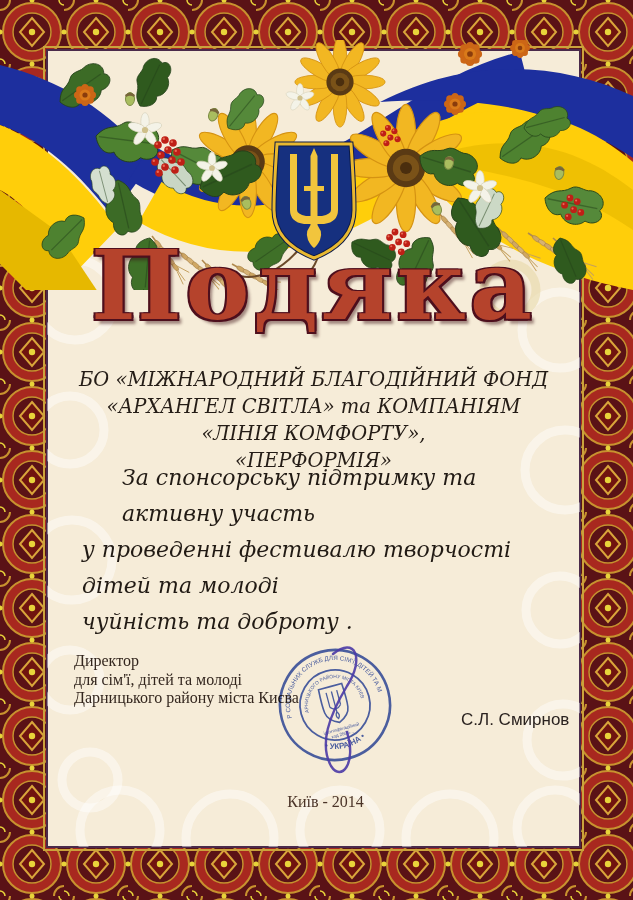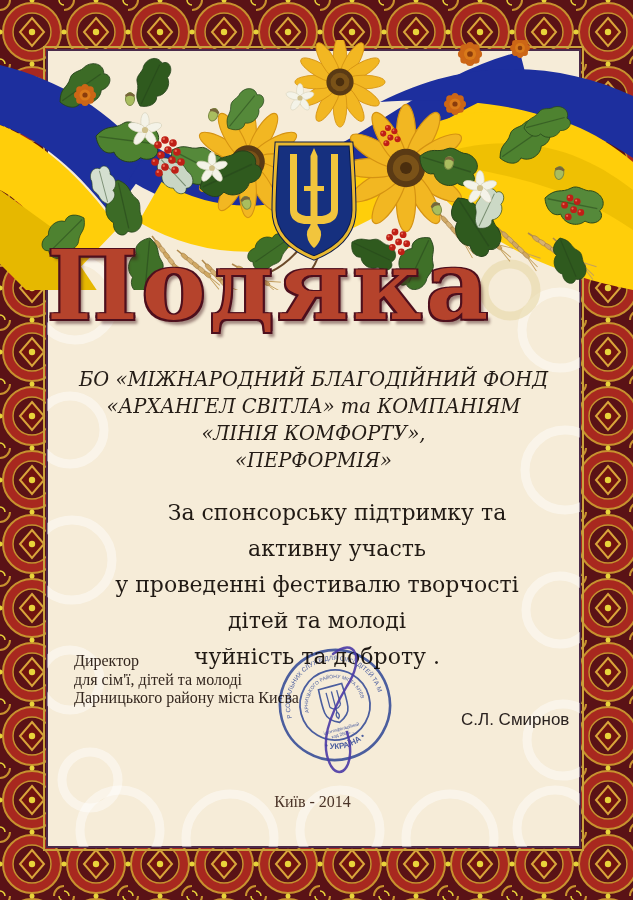--- a/index.html
+++ b/index.html
@@ -1,33 +1,33 @@
 <!DOCTYPE html>
 <html><head>
 <meta charset="utf-8">
 <style>
   html,body{margin:0;padding:0;background:#888;}
   .page{position:relative;width:633px;height:900px;margin:0 auto;overflow:hidden;
         font-family:"DejaVu Serif","Liberation Serif",serif;background:#5a1216;}
   .layer{position:absolute;left:0;top:0;}
-  .title{position:absolute;left:47px;top:236px;width:533px;margin:0;z-index:6;
+  .title{position:absolute;left:47px;top:236px;width:533px;margin:0;text-align:center;z-index:6;
          font-family:"DejaVu Serif",serif;font-weight:bold;font-size:96px;line-height:1.05;
          color:#b5432c;letter-spacing:4px;
          text-shadow:-2px -1px 0 #4e0f1d, 2px -1px 0 #4e0f1d, -2px 2px 0 #4e0f1d,
                      2px 2px 0 #4e0f1d, 4px 5px 3px rgba(60,15,20,.45);}
   .recipient{position:absolute;left:47px;top:366px;width:533px;z-index:5;text-align:center;
              font-style:italic;font-weight:normal;font-size:19.5px;line-height:27px;color:#241c16;}
-  .bodytext{position:absolute;left:82px;top:495px;width:470px;z-index:5;
-            font-size:22px;line-height:36px;color:#211a14;text-align:center;}
+  .bodytext{position:absolute;left:82px;top:460px;width:470px;z-index:5;
+            font-style:italic;font-size:22px;line-height:36px;color:#211a14;}
   .bodytext .indent{padding-left:40px;}
   .signatory{position:absolute;left:74px;top:652px;width:260px;z-index:4;
              font-family:"Liberation Serif",serif;font-size:16px;line-height:18.5px;color:#33261e;}
   .name{position:absolute;left:433px;top:710px;width:150px;z-index:4;
         font-family:Liberation Sans, sans-serif;font-size:17px;color:#2b2320;margin-left:28px;}
-  .footer{position:absolute;left:46px;top:793px;width:533px;z-index:4;text-align:center;
+  .footer{position:absolute;left:59px;top:793px;width:533px;z-index:4;text-align:center;
           font-family:"Liberation Serif",serif;font-size:16px;color:#4b3428;}
   .stamp{position:absolute;left:260px;top:630px;z-index:7;opacity:.9;mix-blend-mode:multiply;}
   .signature{position:absolute;left:303px;top:636px;z-index:8;}
   svg{display:block;}
 </style>
 </head>
 <body>
 
 <div class="page">
 

